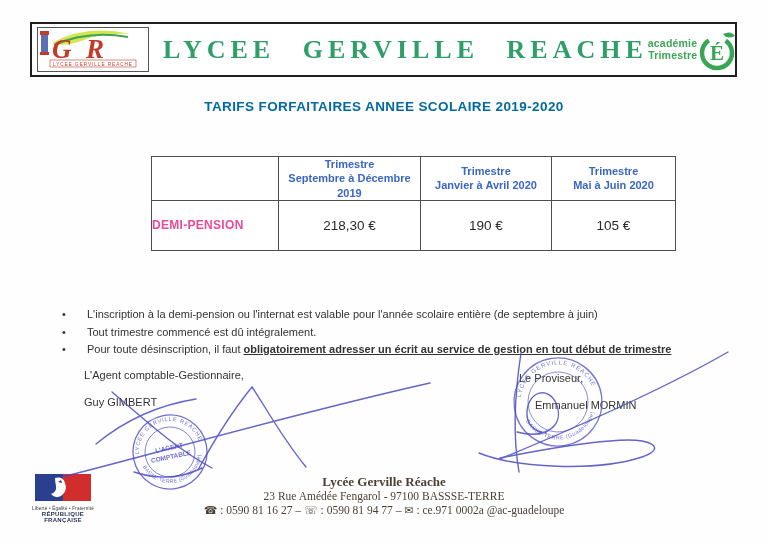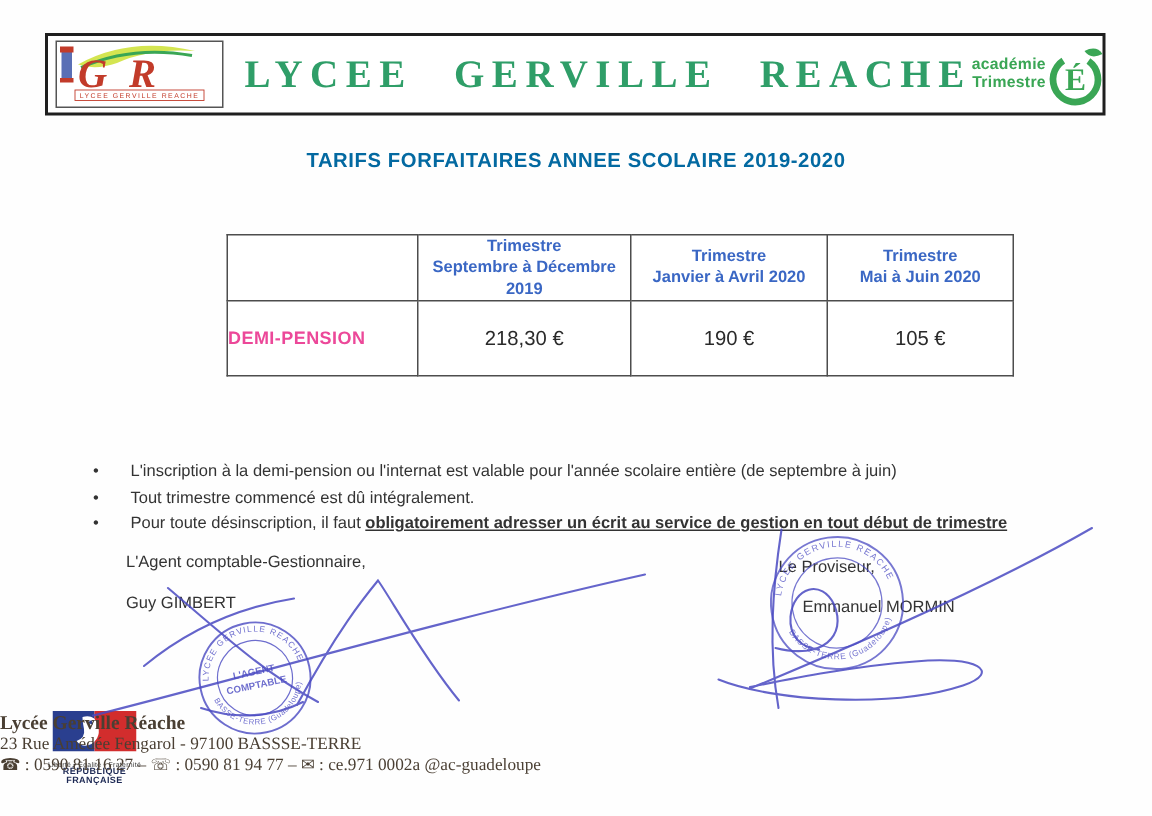--- a/index.html
+++ b/index.html
@@ -47,21 +47,21 @@
   .sig-left-name  { left:84px;  top:396px; }
   .sig-right-role { left:519px; top:372px; }
   .sig-right-name { left:519px; top:399px;margin-left:16px; }
 
   
   .rep { position:absolute; left:31px; top:474px; width:64px; text-align:center; }
   .rep .motto { font-size:4.6px; color:#333; margin-top:1px; letter-spacing:.2px; }
   .rep .repname { font-size:6px; font-weight:bold; color:#1e2a55; letter-spacing:.3px; }
 
   
-  .footer { position:absolute; left:0; top:474px; width:768px; 
+  .footer { position:absolute; left:0; top:474px; width:768px; text-align:center;
             font-family:"Liberation Serif", serif; color:#4a3f33; }
   .footer .f-school { font-size:13px; font-weight:bold; line-height:15px; }
   .footer .f-addr   { font-size:11.5px; line-height:14px; }
   .footer .f-contact{ font-size:11.5px; line-height:14px; }
   .footer .glyph { font-size:11px; }
 
   
   .ink-overlay { position:absolute; left:0; top:0; width:768px; height:544px;
                  pointer-events:none; z-index:6; }
 </style>

